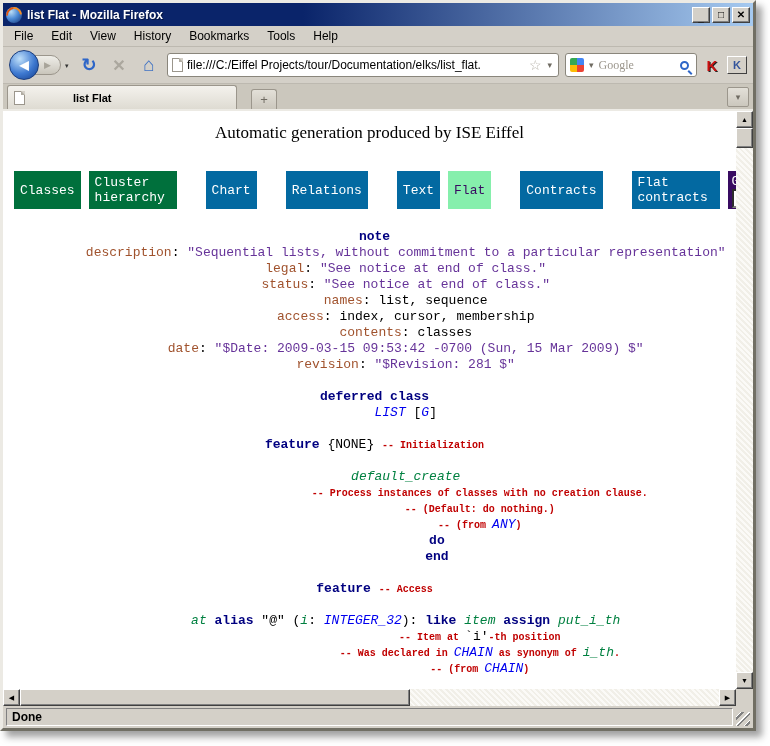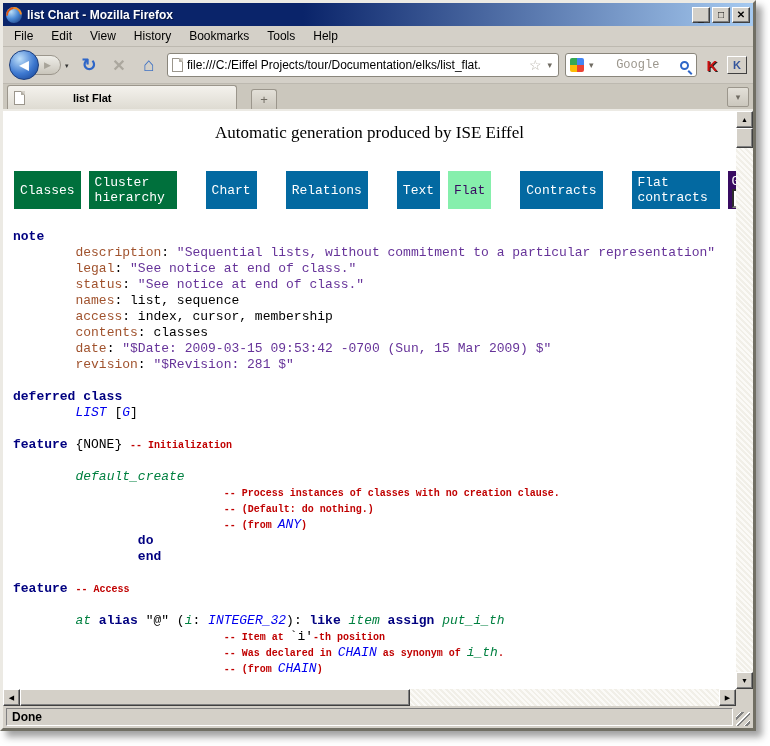--- a/index.html
+++ b/index.html
@@ -62,21 +62,21 @@
   .url-input { flex:1; border:none; outline:none; font-size:12px; color:#000; min-width:0;
             font-family:"Liberation Sans", sans-serif; background:transparent; }
   .star { color:#B5B1A8; font-size:14px; }
   .drop-sm { color:#6F6B62; font-size:9px; padding:0 2px; }
 
   .searchbox { width:132px; flex:0 0 132px; height:24px; background:#fff; border:1px solid #8A867C;
             border-radius:3px; display:flex; align-items:center; padding:0 4px; gap:3px; }
   .g-icon { width:14px; height:14px; flex:0 0 14px; border-radius:2px;
             background:conic-gradient(#4285F4 0 25%, #EA4335 0 50%, #FBBC05 0 75%, #34A853 0); }
   .search-input { flex:1; min-width:0; border:none; outline:none; font-size:12px;
-            font-family:Liberation Mono, monospace; background:transparent; color:#000;text-align:center; }
+            font-family:Liberation Serif, serif; background:transparent; color:#000; }
   .search-input::placeholder { color:#9B968C; }
   .magnifier { width:9px; height:9px; border:2px solid #2E66C8; border-radius:50%;
             position:relative; flex:0 0 9px; margin-right:3px; }
   .magnifier::after { content:""; position:absolute; width:2px; height:5px; background:#2E66C8;
             left:7px; top:7px; transform:rotate(-45deg); }
   .kasp { color:#CC1111; font-weight:bold; font-size:15px; width:18px; text-align:center;
           text-shadow:1px 1px 0 #222; flex:0 0 18px; }
   .k-btn { width:20px; height:18px; background:#D4D0C8; border:1px solid;
            border-color:#FFFFFF #404040 #404040 #FFFFFF; font-size:11px; font-weight:bold;
            color:#33549B; display:flex; align-items:center; justify-content:center; flex:0 0 20px; }
@@ -110,21 +110,21 @@
   .purple { background:#0369a1;margin-left:21px; }
   .yellow { background:#86efac; color:#380B61; }
   .goto-box { background:#380B61; flex:1; min-width:108px; padding:3px 4px;
               display:flex; flex-direction:column; justify-content:space-between; }
   .goto-label { color:#fff; font-family:"Liberation Mono", monospace; font-size:13px; }
   .goto-input { height:19px; border:2px inset #808080; font-family:"Liberation Mono", monospace;
               font-size:13px; padding:0 2px; outline:none; width:100%; }
 
   .code { margin:20px 0 0 10px; font-family:"Liberation Mono", monospace; font-size:13px;
           line-height:16px; }
-  .code-line { white-space:pre; height:16px; }
+  .code-line { white-space:pre; height:16px;text-align:center; }
   .kw   { color:#000080; font-weight:bold; }
   .tag  { color:#A0522D; }
   .str  { color:#663399; }
   .pl   { color:#000000; }
   .ft   { color:#008040; font-style:italic; }
   .cl   { color:#0000EE; font-style:italic; cursor:pointer; }
   .cm   { color:#C00000; font-size:10px; font-weight:bold; }
   .cmpl { color:#000000; }
 
   
@@ -155,21 +155,21 @@
           background:repeating-linear-gradient(135deg, transparent 0 3px, #FFFFFF 3px 4px,
                      #808080 4px 6px); }
 </style>
 </head>
 <body>
 
 <div class="window">
 
   <div class="titlebar">
     <div class="fx-icon"></div>
-    <div class="title-text">list Chart - Mozilla Firefox</div>
+    <div class="title-text">list Flat - Mozilla Firefox</div>
     <div class="tb-btns">
       <div class="tb-btn min">
           <span>_</span>
         </div>
       <div class="tb-btn">
           <span>□</span>
         </div>
       <div class="tb-btn">
           <span>✕</span>
         </div>

